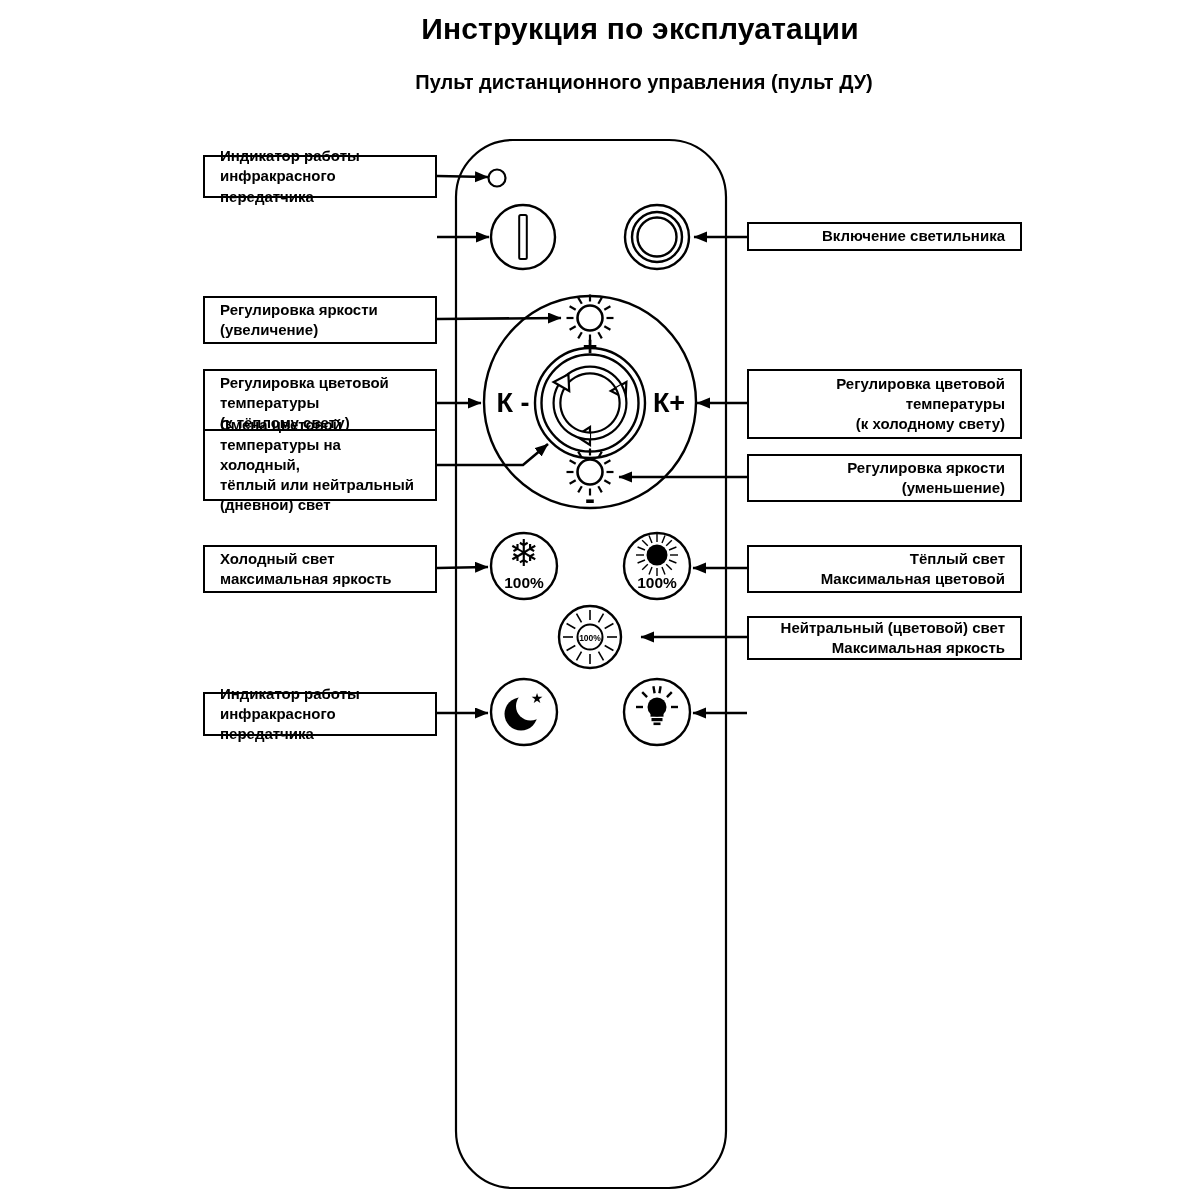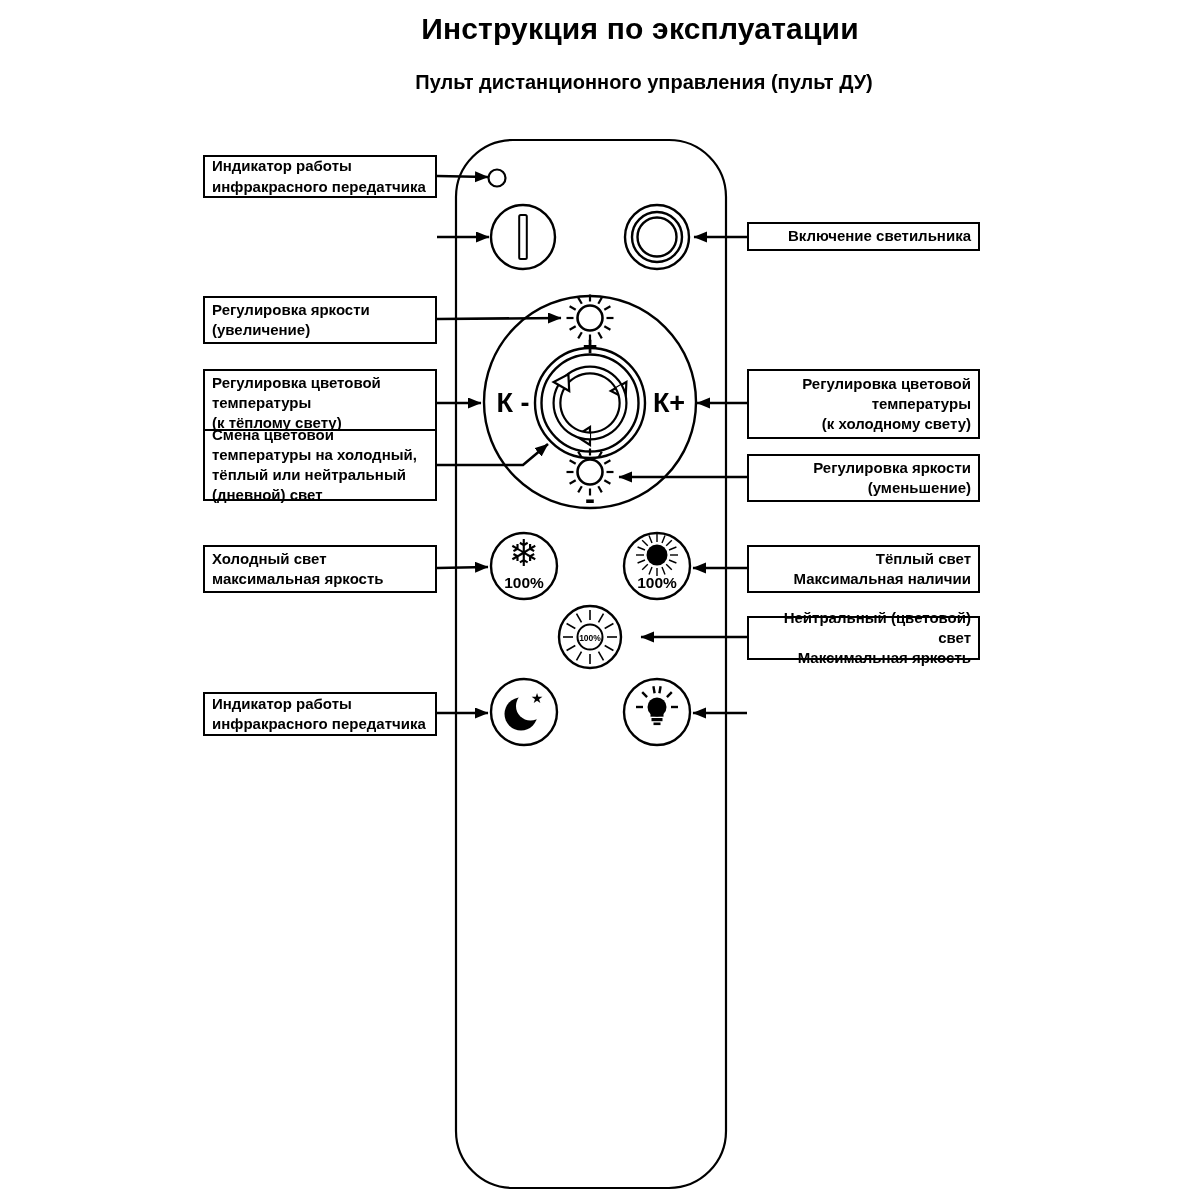--- a/index.html
+++ b/index.html
@@ -5,24 +5,24 @@
   html,body{margin:0;padding:0;background:#ffffff;}
   #stage{position:relative;width:1200px;height:1200px;background:#fff;
          font-family:"Liberation Sans",sans-serif;color:#000;overflow:hidden;}
   #title{position:absolute;top:12px;left:0;width:100%;text-align:center;
          font-size:30px;font-weight:bold;letter-spacing:0.2px;padding-left:40px;}
   #subtitle{position:absolute;top:71px;left:0;width:100%;text-align:center;
          font-size:20px;font-weight:bold;padding-left:44px;}
   svg{position:absolute;top:0;left:0;}
   .lb{position:absolute;border:2px solid #000;background:#fff;box-sizing:border-box;
       display:flex;flex-direction:column;justify-content:center;
-      font-weight:bold;font-size:15px;line-height:1.34;padding:1px 7px;
+      font-weight:bold;font-size:15px;line-height:1.34;padding:1px 15px;
       white-space:pre-line;}
   .ll{left:203px;width:234px;text-align:left;}
-  .lr{left:747px;width:233px;text-align:right;}
+  .lr{left:747px;width:275px;text-align:right;}
   .stroke{fill:none;stroke:#000;}
   text{fill:#000;font-family:"Liberation Sans",sans-serif;font-weight:bold;}
   .glyph{font-family:"DejaVu Sans",sans-serif;}
 </style>
 </head>
 <body>
 
 <div id="stage">
 
   <div id="title">Инструкция по эксплуатации</div>
@@ -215,17 +215,17 @@
   <div class="lb ll" style="top:692px;height:44px">Индикатор работы
 инфракрасного передатчика</div>
 
   <div class="lb lr" style="top:222px;height:29px">Включение светильника</div>
   <div class="lb lr" style="top:369px;height:70px">Регулировка цветовой
 температуры
 (к холодному свету)</div>
   <div class="lb lr" style="top:454px;height:48px">Регулировка яркости
 (уменьшение)</div>
   <div class="lb lr" style="top:545px;height:48px">Тёплый свет
-Максимальная наличии</div>
+Максимальная цветовой</div>
   <div class="lb lr" style="top:616px;height:44px">Нейтральный (цветовой) свет
 Максимальная яркость</div>
 
 </div>
 
 </body></html>

